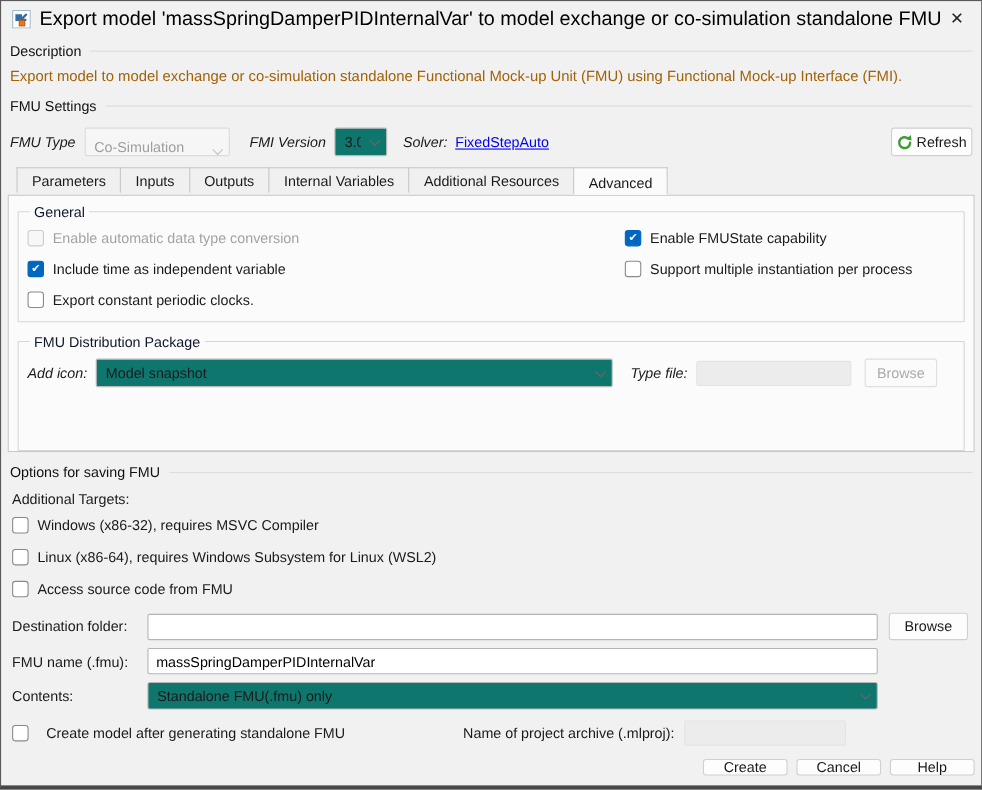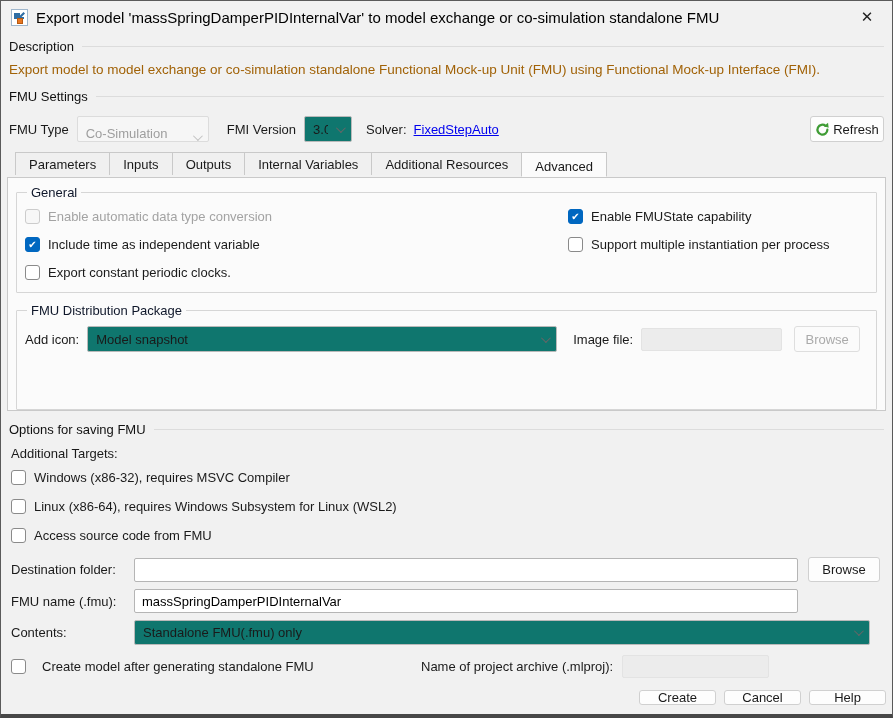--- a/index.html
+++ b/index.html
@@ -11,31 +11,31 @@
     border:1px solid #5a5a5a;
     border-bottom:4px solid #474747;
     display:flex; flex-direction:column;
     overflow:hidden;
     color:#1a1a1a;
     font-size:13px;
   }
   
   .titlebar { height:32px; flex:none; display:flex; align-items:center; padding:0 8px 0 10px; }
   .titlebar .app-icon { width:17px; height:17px; margin-right:8px; flex:none; }
-  .titlebar .title { font-size:15px; color:#000; white-space:nowrap; }
+  .titlebar .title { font-size:18px; color:#000; white-space:nowrap; }
   .titlebar .close { margin-left:auto; width:34px; height:28px; display:flex; align-items:center; justify-content:center;
     font-size:15px; color:#222; cursor:pointer; font-weight:300; }
   
   .section-head { display:flex; align-items:center; gap:8px; margin:6px 8px 0 8px; }
   .section-head .lbl { color:#111; white-space:nowrap; }
   .section-head .rule { flex:1; height:1px; background:#dcdcdc; }
   .desc-text { margin:8px 8px 0 8px; font-size:13.5px; color:#a16207; }
   
   .settings-row { display:flex; align-items:center; margin:11px 8px 0 8px; height:28px; }
-  .lab { white-space:nowrap; }
+  .lab { white-space:nowrap;font-style:italic; }
   .combo { height:26px; border:1px solid #b9b9b9; border-radius:2px; background:#0f766e;
     display:flex; align-items:center; padding:0 8px; gap:8px; }
   .combo .val { flex:1; white-space:nowrap; overflow:hidden; }
   .chev { width:7px; height:7px; border-right:1.6px solid #666; border-bottom:1.6px solid #666;
     transform:rotate(45deg) translateY(-2px); flex:none; }
   .combo.disabled { background:#f6f6f6; border-color:#dcdcdc; color:#9e9e9e; }
   .combo.disabled .chev { border-color:#c3c3c3; }
   .link { color:#0000EE; text-decoration:underline; cursor:pointer; }
   .btn { height:26px; background:#fdfdfd; border:1px solid #d0d0d0; border-radius:3px;
     display:flex; align-items:center; justify-content:center; font-size:13px; color:#1a1a1a; cursor:pointer; }
@@ -68,21 +68,21 @@
   .browse-dis { width:66px; margin-left:12px; }
   
   .addl-targets { margin:9px 0 0 10px; }
   .targets { margin-left:10px; margin-top:2px; }
   .targets .cbrow { padding:7px 0; }
   .field-row { display:flex; align-items:center; padding-left:10px; margin-top:7px; }
   .field-lab { width:123px; flex:none; white-space:nowrap; }
   .txt-input { width:664px; height:24px; border:1px solid #b5b5b5; border-radius:2px; background:#fff;
     font-family:"Liberation Sans",sans-serif; font-size:13px; padding:0 7px; color:#000; outline:none; }
   .row-browse { width:72px; height:25px; margin-left:10px; }
-  .contents-combo { width:736px; height:25px; }
+  .contents-combo { width:664px; height:25px; }
   .create-row { display:flex; align-items:center; padding-left:10px; margin-top:10px; }
   .create-row .cb { margin-right:8px; }
   .create-lab-wrap { width:410px; display:flex; align-items:center; }
   .proj-lab { white-space:nowrap; }
   .proj-input { width:147px; margin-left:9px; }
   
   .footer { margin-top:auto; display:flex; justify-content:flex-end; gap:8px; padding:0 6px 9px 0; }
   .footer .btn { width:77px; height:15px; }
 </style>
 </head>
@@ -172,21 +172,21 @@
     </fieldset>
 
     <fieldset class="distrib-box">
       <legend>FMU Distribution Package</legend>
       <div class="distrib-row">
         <span class="lab">Add icon:</span>
         <div class="combo addicon-combo">
           <span class="val">Model snapshot</span>
           <span class="chev"></span>
         </div>
-        <span class="lab imgfile-lab">Image file:</span>
+        <span class="lab imgfile-lab">Type file:</span>
         <div class="dis-input imgfile-input"></div>
         <div class="btn disabled browse-dis">
           <span>Browse</span>
         </div>
       </div>
     </fieldset>
 
   </div>
 
   <div class="section-head" style="margin-top:11px;">

